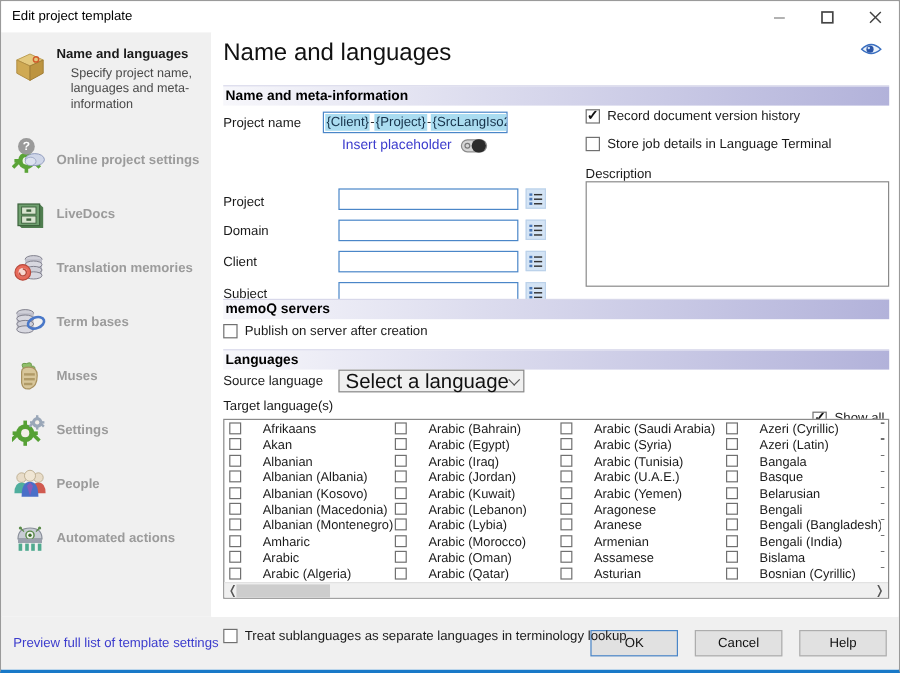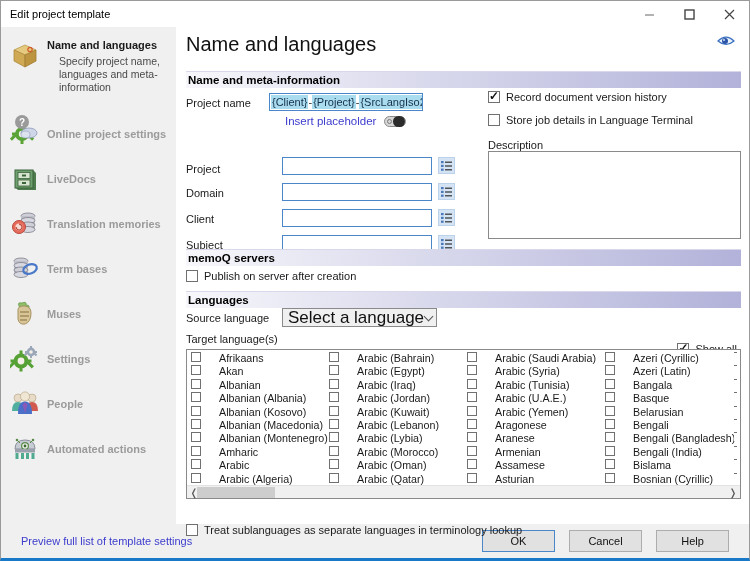--- a/index.html
+++ b/index.html
@@ -22,21 +22,21 @@
   
   .titlebar { height:26px; flex:none; display:flex; align-items:center; background:#fff;gap:28px; }
   .titlebar .title { padding-left:9px; font-size:11px; color:#000; }
   .win-controls { margin-left:auto; display:flex; height:100%; }
   .win-btn { width:40px; height:100%; display:flex; align-items:center; justify-content:center; color:#333; font-size:12px; }
   .win-btn svg { display:block; }
   
   .content { flex:1; display:flex; min-height:0; }
   .sidebar { width:175px; flex:none; background:#f0f0f0; position:relative; padding-top:8px; }
   .main { flex:1; background:#fff; position:relative; }
-  .footerbar { height:34px; flex:none; background:#f0f0f0; display:flex; align-items:center; padding:0 20px; }
+  .footerbar { height:44px; flex:none; background:#f0f0f0; display:flex; align-items:center; padding:0 10px; }
   
   .side-item { display:flex; align-items:center; height:45px; padding-left:8px; cursor:pointer; }
   .side-item .icon { width:32px; height:32px; flex:none; display:flex; align-items:center; justify-content:center; }
   .side-item .lbl { margin-left:6px; font-weight:bold; color:#9b9b9b; font-size:11px; }
   .side-item.first { height:76px; align-items:flex-start; padding-top:4px; }
   .side-item.first .lbl-wrap { margin-left:6px; }
   .side-item.first .lbl { margin-left:0; color:#1a1a1a; }
   .side-desc { margin-top:4px; color:#4a4a4a; font-weight:normal; font-size:10.5px; line-height:1.25; width:118px;margin-left:12px; }
   .help-q {
     position:absolute; left:14px; top:88px;

